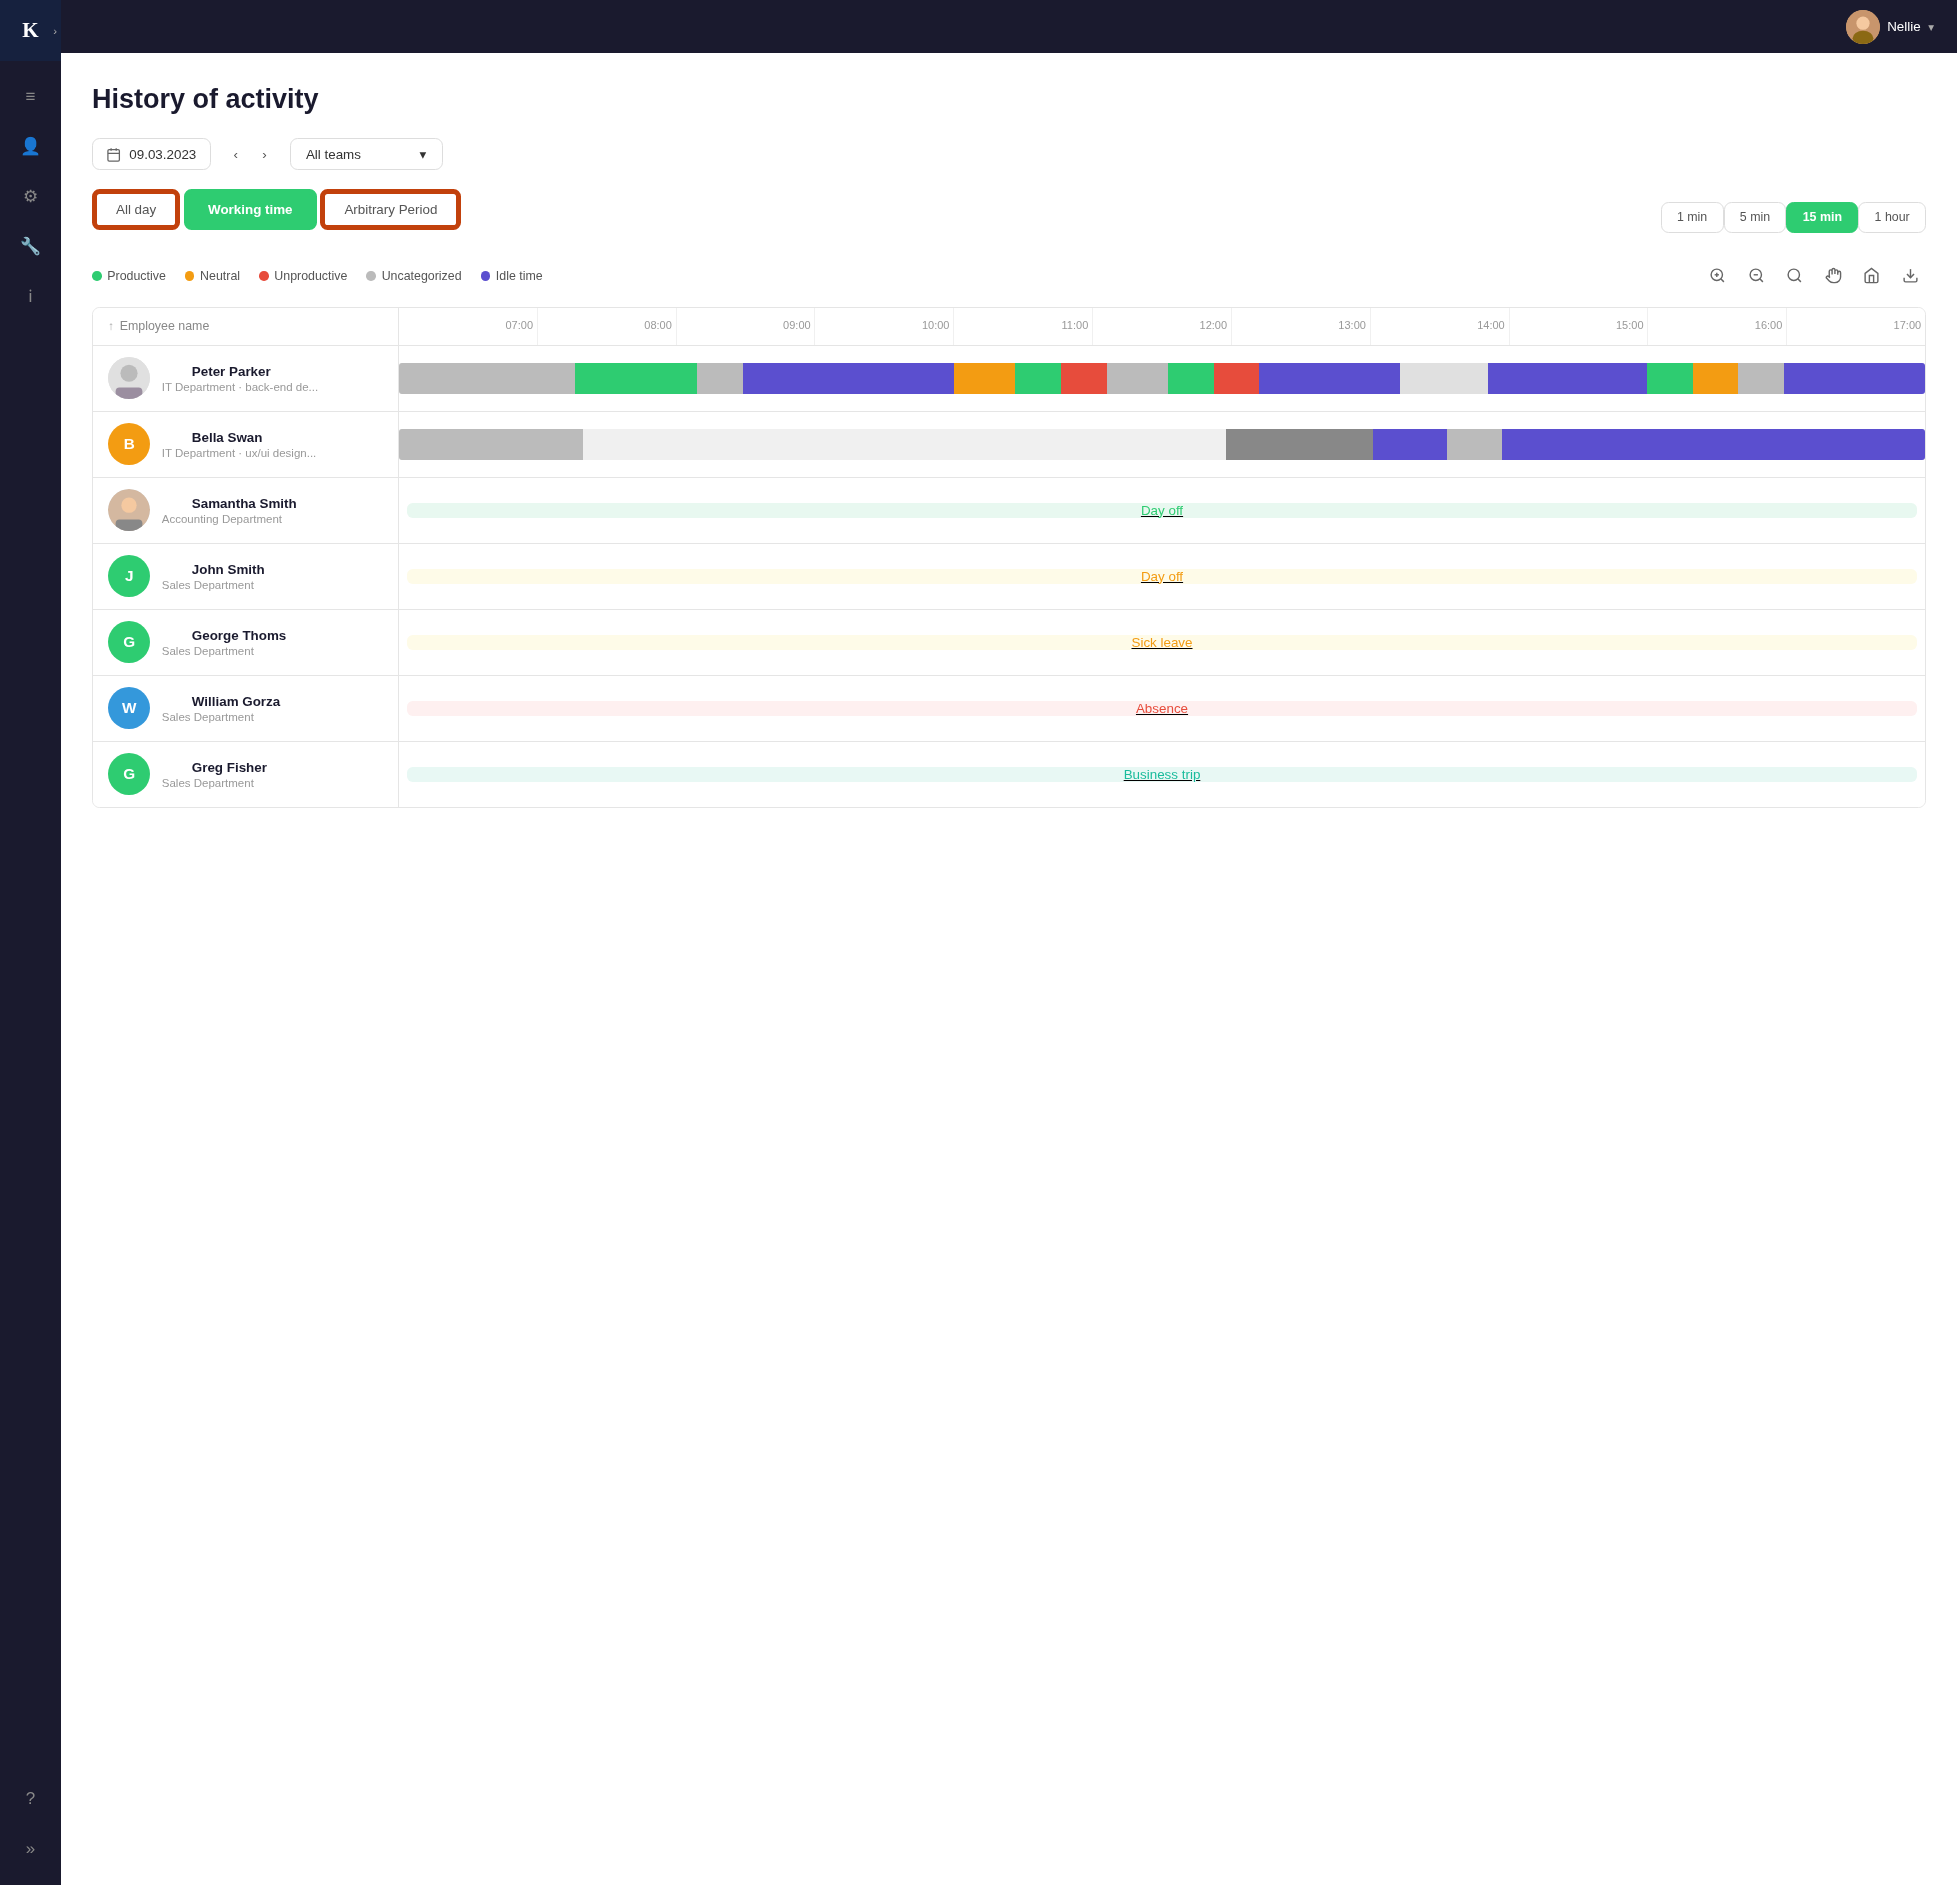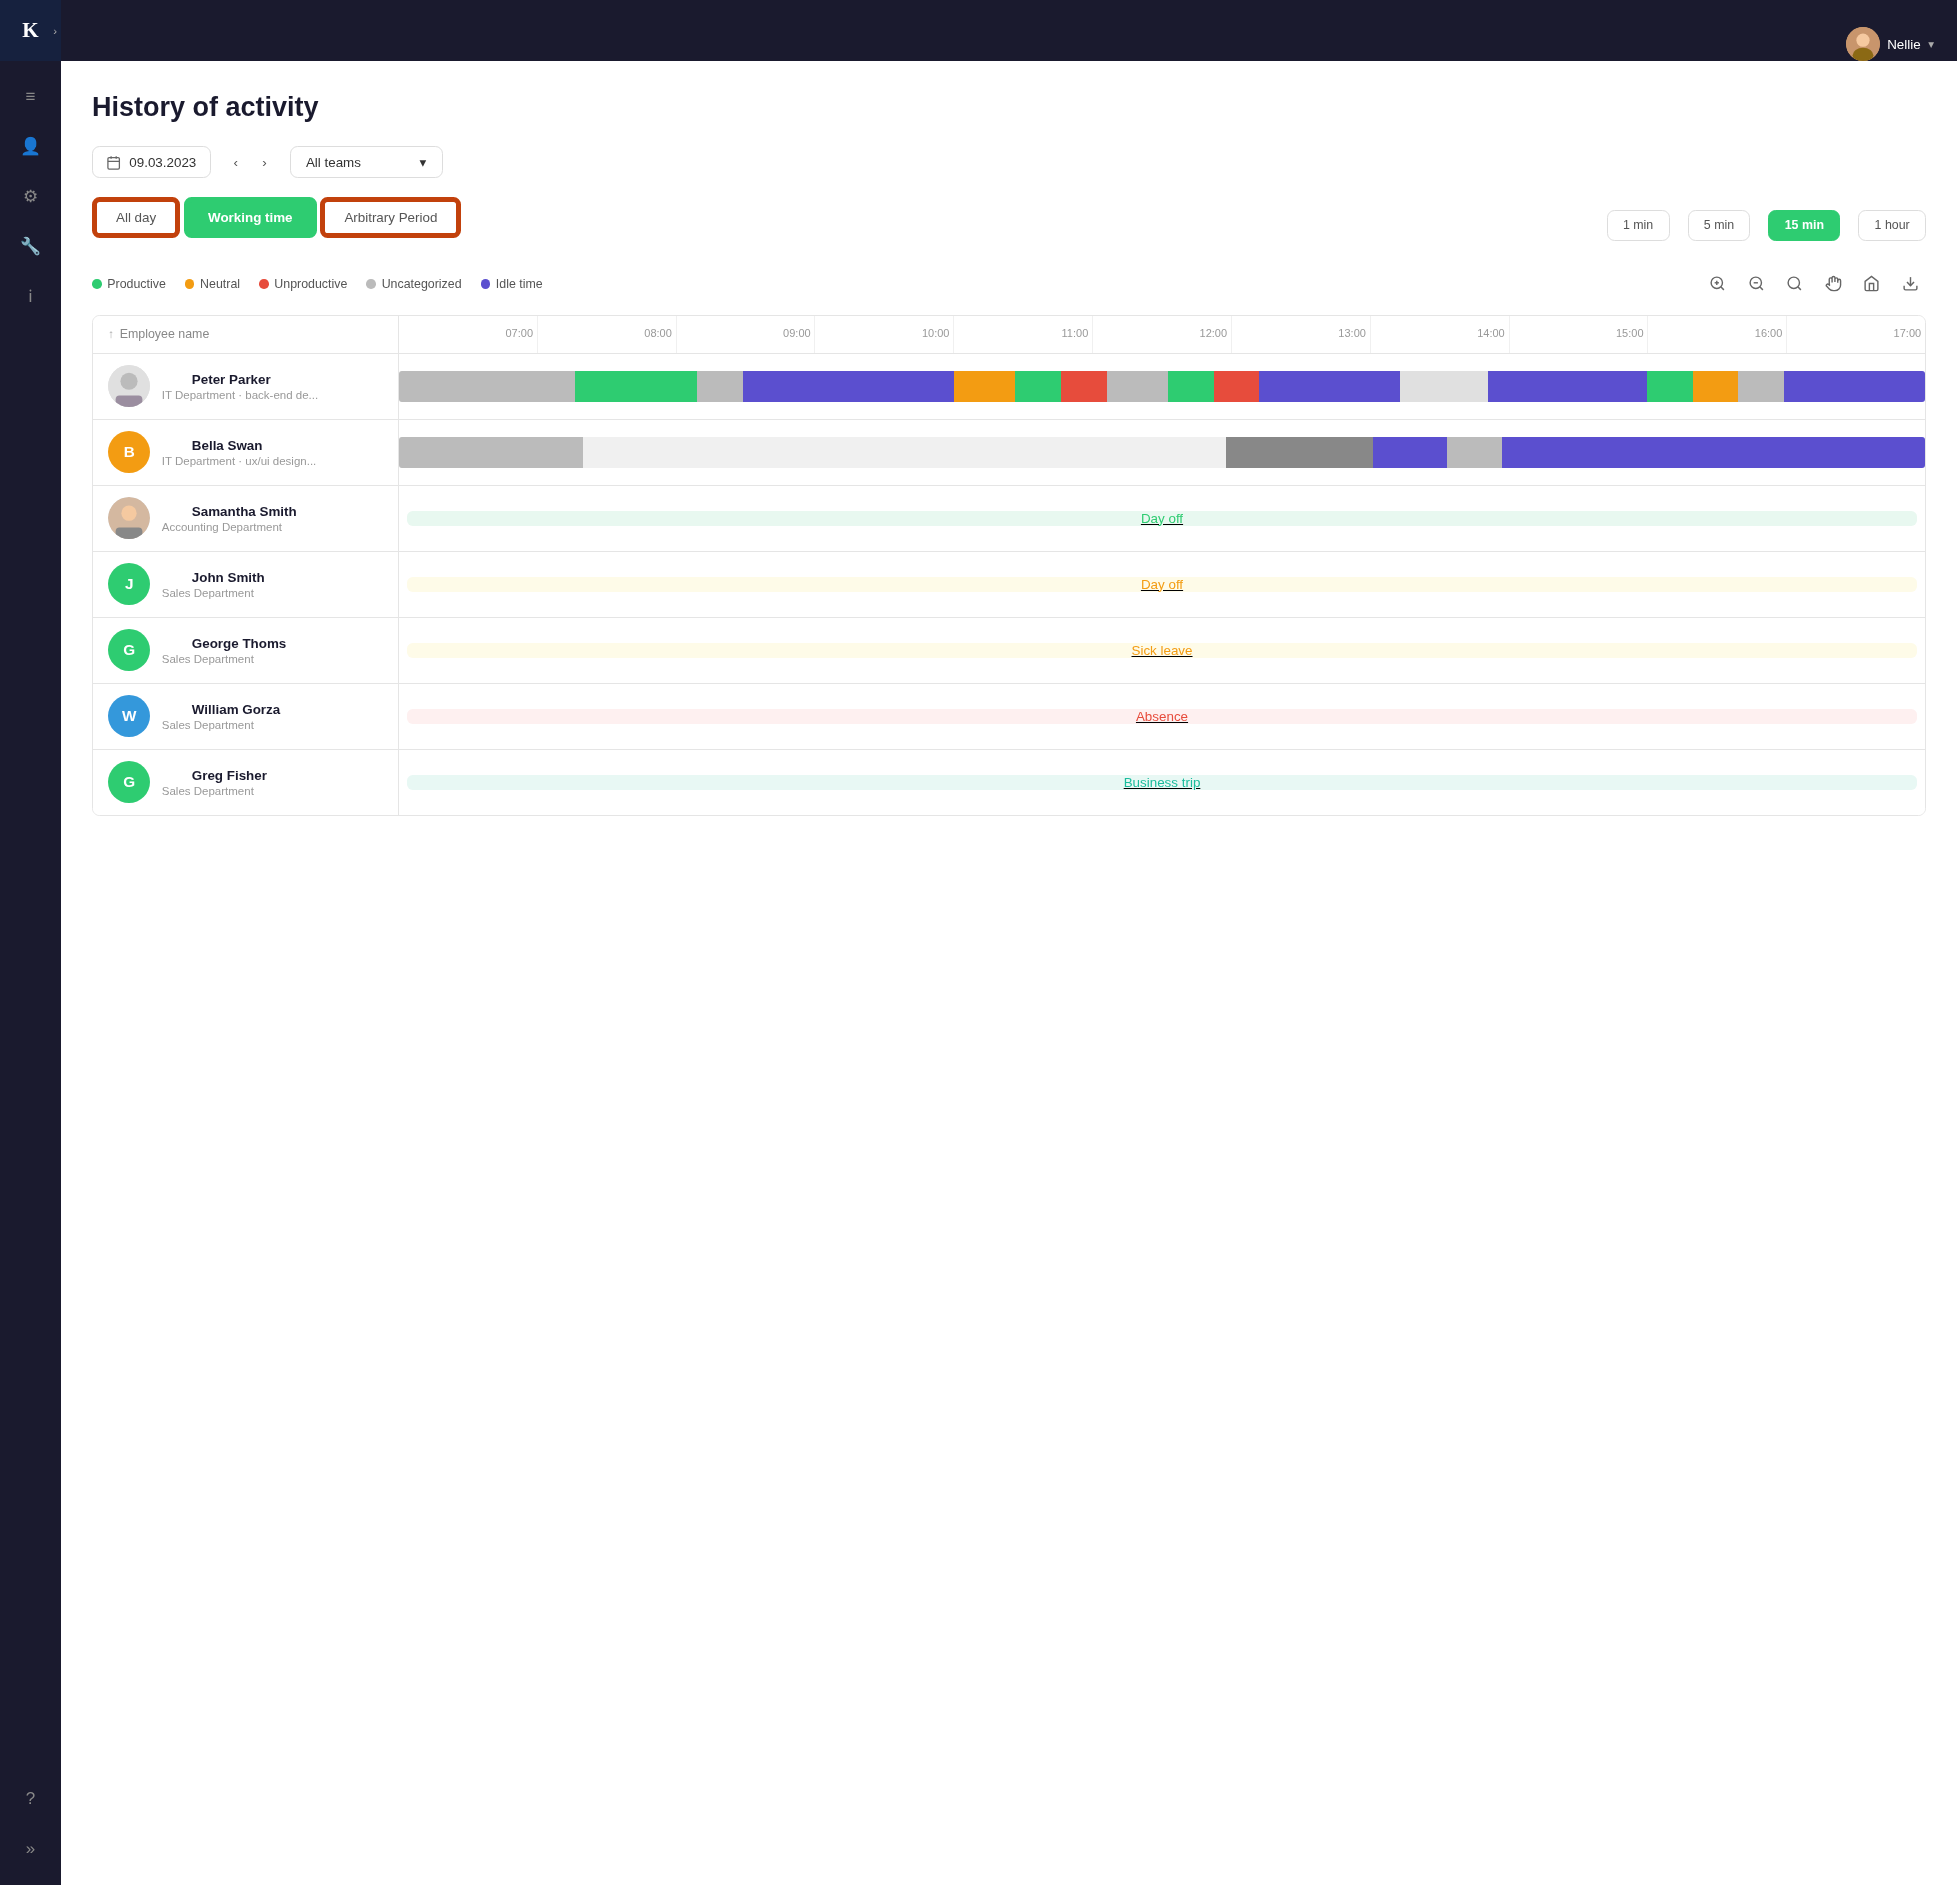--- a/index.html
+++ b/index.html
@@ -70,24 +70,24 @@
     .main {
       flex: 1;
       display: flex;
       flex-direction: column;
       overflow: hidden;
       background: #f0f0f0;
     }
 
     
     .topbar {
-      height: 61px;
+      height: 53px;
       background: #1a1a2e;
       display: flex;
-      align-items: flex-end;
+      align-items: center;
       justify-content: flex-end;
       padding: 0 23px;
     }
     .user-menu {
       display: flex;
       align-items: center;
       gap: 7.6px;
       cursor: pointer;
       color: white;
     }
@@ -194,21 +194,21 @@
       background: #2ecc71;
       border-color: #2ecc71;
       color: white;
       font-weight: 600;
     }
 
     
     .resolution-btns {
       margin-left: auto;
       display: flex;
-      gap: 18px;
+      gap: 0;
     }
     .res-btn {
       padding: 7.6px 15.3px;
       border-radius: 7.6px;
       border: 1px solid #ddd;
       background: white;
       cursor: pointer;
       font-size: 12.4px;
       color: #555;
     }

